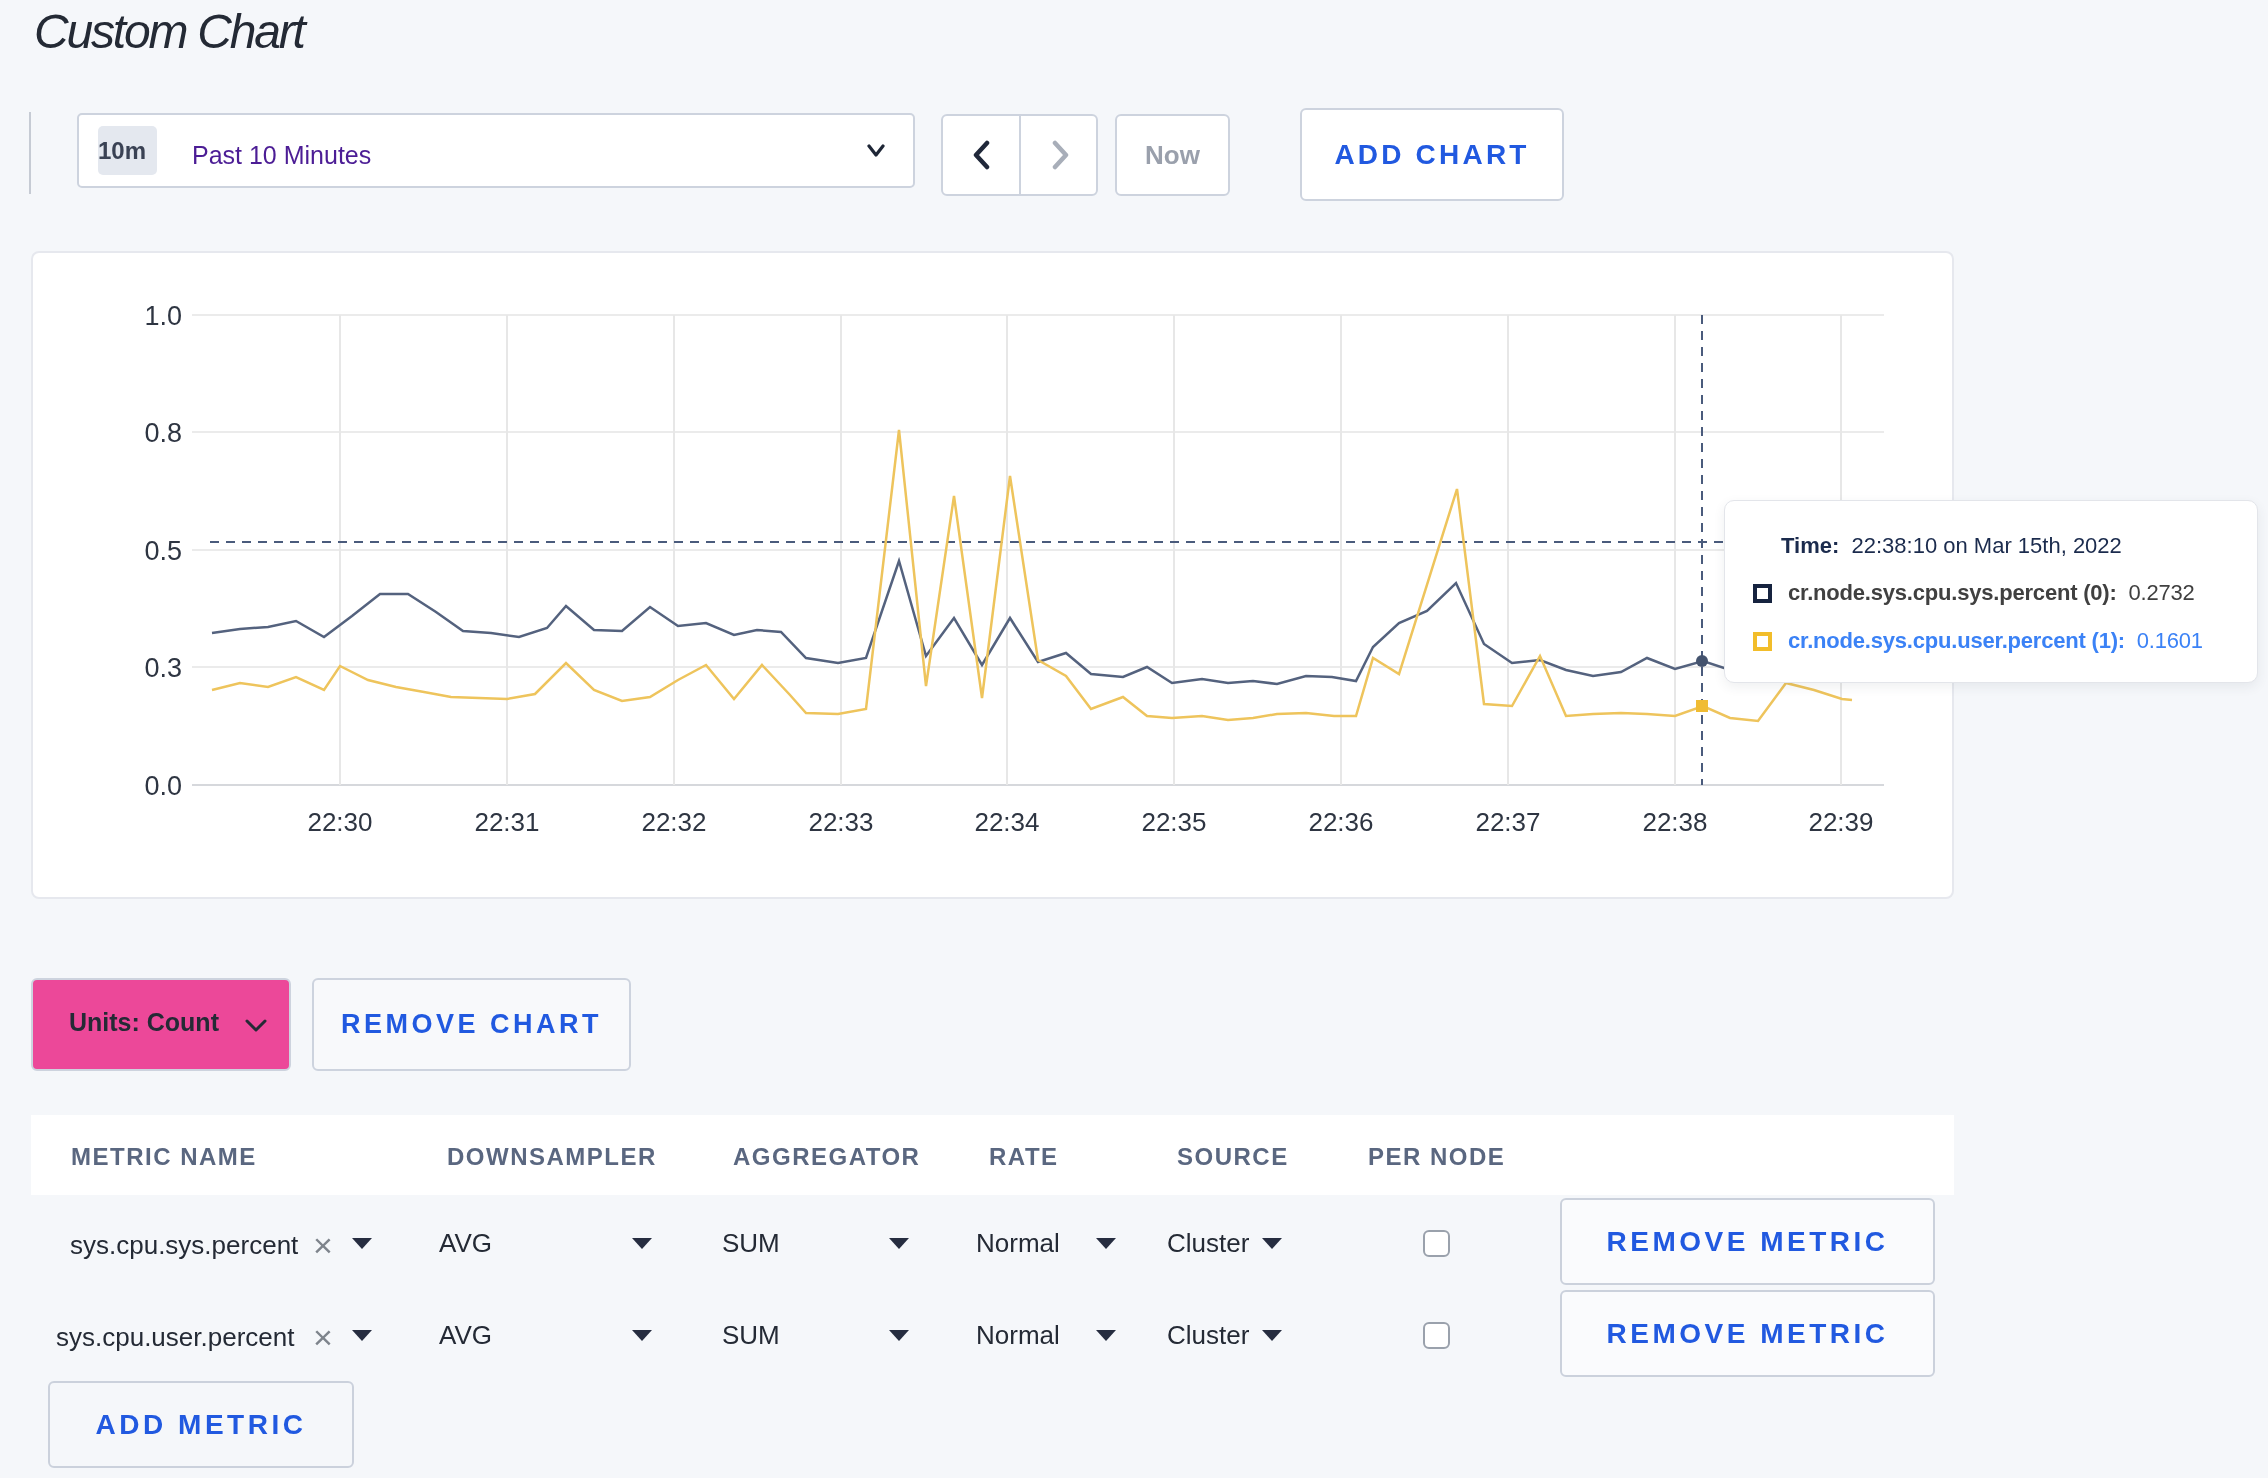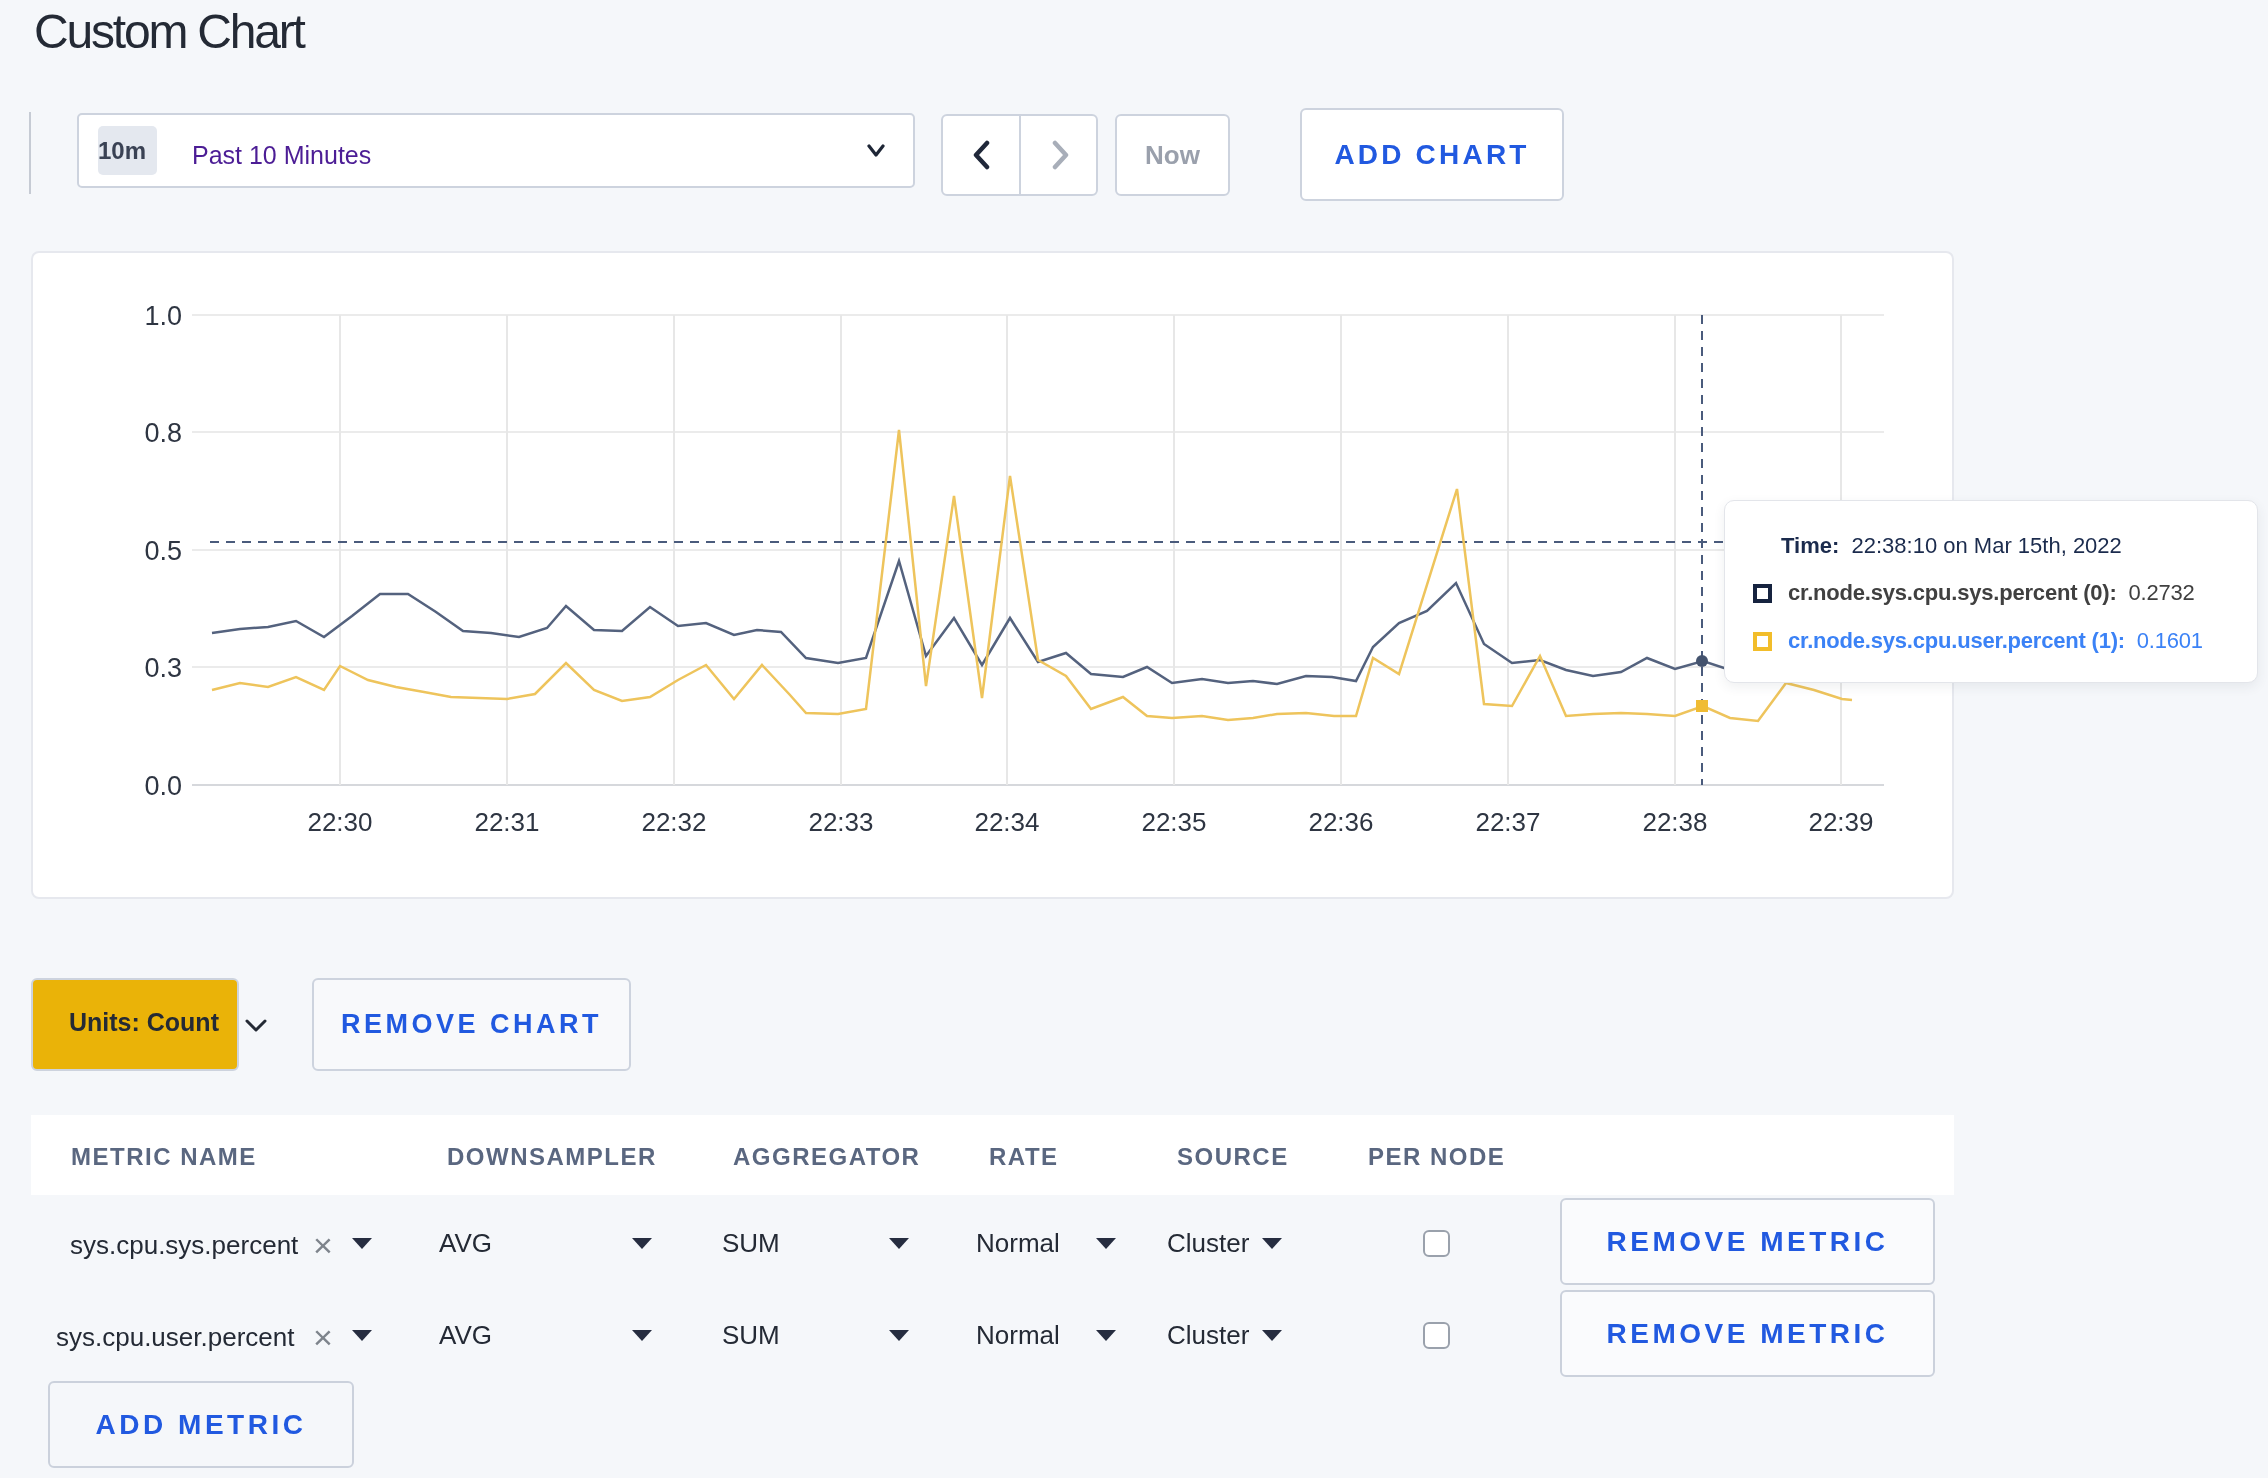--- a/index.html
+++ b/index.html
@@ -9,21 +9,21 @@
 .bluebtn { color:#2159e0; letter-spacing:4px; font-weight:bold; display:flex; align-items:center; justify-content:center; }
 .tri { position:absolute; width:0; height:0; border-left:10px solid transparent; border-right:10px solid transparent; border-top:11px solid #262d40; }
 .hdr { position:absolute; color:#5a6780; font-size:24px; letter-spacing:1.5px; font-weight:bold; }
 .cell { position:absolute; color:#242a35; font-size:26px; }
 .checkbox { position:absolute; width:27px; height:27px; border:2px solid #9aa1ac; border-radius:6px; background:#fff; }
 .rmbtn { position:absolute; left:1560px; width:375px; height:87px; background:#fafbfd; border:2px solid #cbd1dc; border-radius:6px; color:#2159e0; font-size:28px; letter-spacing:3.5px; font-weight:bold; display:flex; align-items:center; justify-content:center; }
 </style>
 </head>
 <body>
 
-<div class="abs" style="left:34px;top:4px;font-size:48px;letter-spacing:-2.2px;color:#242a35;line-height:56px;">Custom Chart</div>
+<div class="abs" style="left:34px;top:4px;font-size:48px;letter-spacing:-2.2px;color:#242a35;line-height:56px;font-style:italic;">Custom Chart</div>
 
 <div class="abs" style="left:29px;top:112px;width:2px;height:82px;background:#c6cbd4;"></div>
 
 <div class="abs" style="left:77px;top:113px;width:838px;height:75px;background:#fff;border:2px solid #cdd3de;border-radius:5px;">
   <div class="abs" style="left:19px;top:11px;width:59px;height:49px;background:#e4e8ef;border-radius:5px;text-align:left;line-height:49px;font-weight:bold;font-size:24px;color:#3a4254;">10m</div>
   <div class="abs" style="left:113px;top:0;height:71px;line-height:80px;font-size:25px;color:#4c1d95;">Past 10 Minutes</div>
   <svg class="abs" style="right:28px;top:28px;" width="18" height="15" viewBox="0 0 18 15">
       <polyline points="2,3 9,12 16,3" fill="none" stroke="#1e2636" stroke-width="3.2" stroke-linecap="round" stroke-linejoin="round"></polyline>
     </svg>
 </div>
@@ -99,21 +99,21 @@
 </svg>
 
 <div class="abs" style="left:1724px;top:500px;width:534px;height:183px;background:#fff;border:1px solid #e3e5ea;border-radius:10px;box-shadow:0 4px 12px rgba(50,60,80,0.08);">
   <div class="abs" style="left:56px;top:34px;font-size:22px;line-height:22px;white-space:nowrap;color:#1b2b4d;"><b>Time:</b>&nbsp;&nbsp;22:38:10 on Mar 15th, 2022</div>
   <div class="abs" style="left:28px;top:83px;width:19px;height:19px;border:4px solid #16233f;"></div>
   <div class="abs" style="left:63px;top:81px;font-size:22px;line-height:22px;letter-spacing:-0.2px;white-space:nowrap;color:#404040;"><b>cr.node.sys.cpu.sys.percent (0):</b>&nbsp;&nbsp;0.2732</div>
   <div class="abs" style="left:28px;top:131px;width:19px;height:19px;border:4px solid #f2bd2a;"></div>
   <div class="abs" style="left:63px;top:129px;font-size:22px;line-height:22px;letter-spacing:-0.2px;white-space:nowrap;color:#3b82f6;"><b>cr.node.sys.cpu.user.percent (1):</b>&nbsp;&nbsp;0.1601</div>
 </div>
 
-<div class="abs" style="left:31px;top:978px;width:208px;height:93px;background:#eab308;border:2px solid #cdd3de;border-radius:6px;">
+<div class="abs" style="left:31px;top:978px;width:260px;height:93px;background:#ec4899;border:2px solid #cdd3de;border-radius:6px;">
   <div class="abs" style="left:36px;top:0;height:92px;line-height:85px;font-size:25px;font-weight:bold;color:#242a35;">Units: Count</div>
   <svg class="abs" style="left:211px;top:38px;" width="24" height="16" viewBox="0 0 24 16">
       <polyline points="3,3 12,12 21,3" fill="none" stroke="#242a35" stroke-width="3" stroke-linecap="round" stroke-linejoin="round"></polyline>
     </svg>
 </div>
 <div class="btn bluebtn" style="left:312px;top:978px;width:319px;height:93px;font-size:27px;letter-spacing:3.5px;background:#f8f9fb;">REMOVE CHART</div>
 
 <div class="abs" style="left:31px;top:1115px;width:1923px;height:80px;background:#fff;"></div>
 <div class="hdr" style="left:71px;top:1143px;">METRIC NAME</div>
 <div class="hdr" style="left:447px;top:1143px;">DOWNSAMPLER</div>

